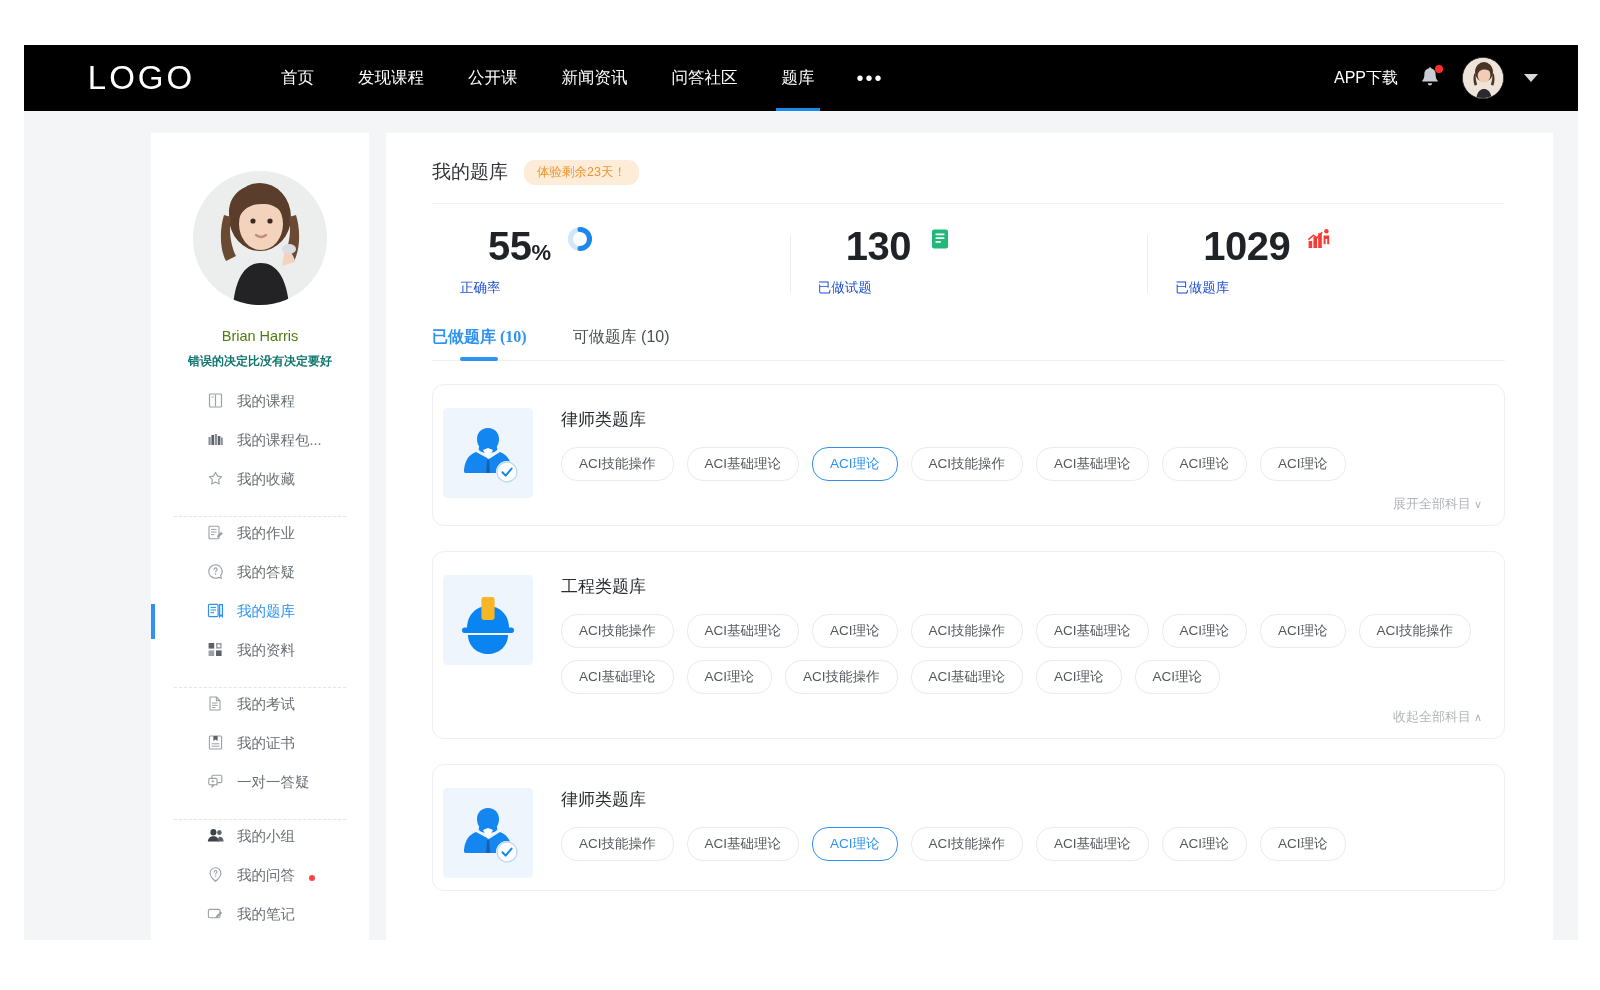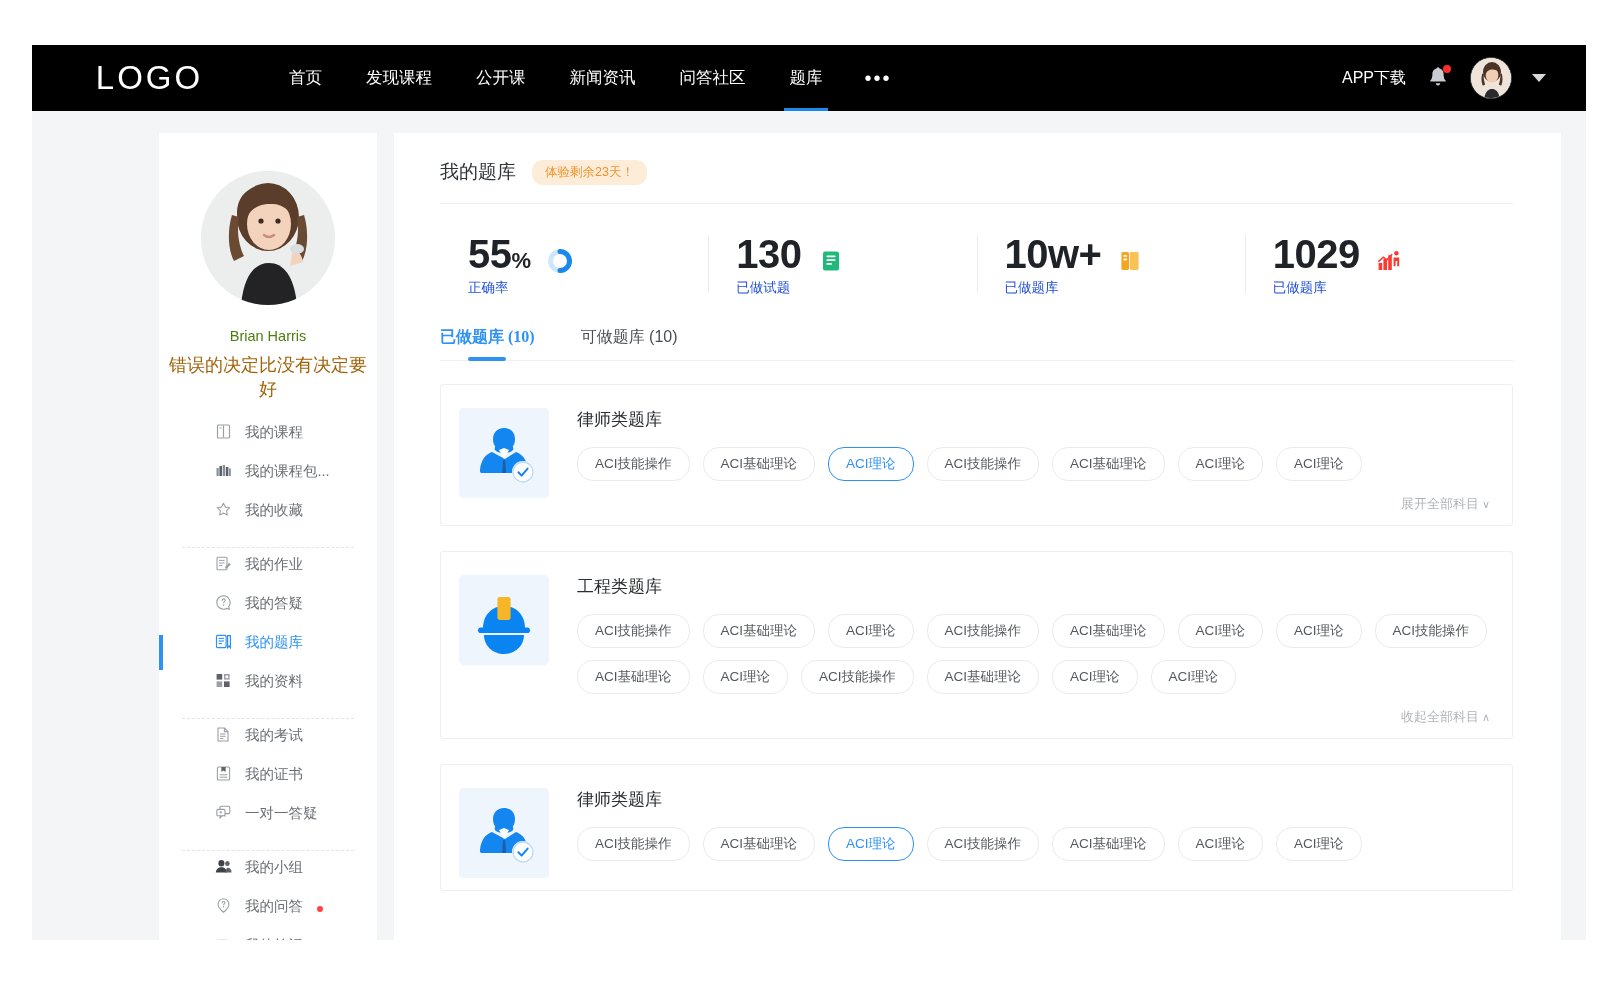--- a/index.html
+++ b/index.html
@@ -4,21 +4,21 @@
 <style>
   * { box-sizing: border-box; margin: 0; padding: 0; }
   html, body {
     width: 1600px; height: 990px;
     background: #ffffff;
     font-family: "Liberation Sans", "DejaVu Sans", sans-serif;
     overflow: hidden;
   }
   #page {
     position: absolute;
-    left: 32px; top: 45px;
+    left: 24px; top: 45px;
     width: 1554px; height: 895px;
     background: #f4f5f7;
     overflow: hidden;
   }
 
   
   .header {
     height: 66px;
     background: #000000;
     display: flex;
@@ -127,24 +127,25 @@
     position: relative;
   }
   .user-name {
     text-align: center;
     font-size: 14.5px;
     color: #4d7c0f;
     margin-top: 23px;
   }
   .user-motto {
     text-align: center;
-    font-size: 18px;
-    color: #a16207;
+    font-size: 12px;
+    color: #0f766e;
     margin-top: 9px;
     padding: 0 8px;
+    font-weight: bold;
   }
   .menu { margin-top: 22px; }
   .menu-sep {
     border-top: 1px dashed #e2e4e7;
     margin: 7px 23px;
   }
   .menu-item {
     display: flex;
     align-items: flex-start;
     height: 39px;
@@ -219,23 +220,24 @@
   }
   .stat + .stat::before {
     content: "";
     position: absolute;
     left: 0; top: 9px;
     width: 1px; height: 58px;
     background: #ececee;
   }
   .stat-top {
     display: flex;
-    align-items: flex-end;
+    align-items: flex-start;
     gap: 16px;
     height: 48px;
+    margin-left: 28px;
   }
   .stat-num {
     font-size: 40px;
     color: #1f2327;
     font-weight: bold;
     letter-spacing: -0.5px;
     line-height: 1;
   }
   .stat-num .unit { font-size: 22px; font-weight: bold; }
   .stat-ico { width: 26px; height: 26px; display: inline-flex; align-items: center; }
@@ -268,23 +270,23 @@
     bottom: -1px;
     width: 38px; height: 4px;
     background: #2e92f5;
     border-radius: 2px;
   }
 
   
   .cards { margin-top: 23px; }
   .card {
     border: 1px solid #edeff1;
-    border-radius: 3px;
+    border-radius: 12px;
     background: #fff;
-    padding: 23px 22px 12px 18px;
+    padding: 23px 22px 12px 10px;
     margin-bottom: 25px;
     display: flex;
     gap: 28px;
   }
   .card-thumb {
     width: 90px; height: 90px;
     border-radius: 5px;
     background: #eef5fd;
     flex: 0 0 90px;
     display: flex; align-items: center; justify-content: center;
@@ -566,34 +568,20 @@
                   <rect x="8.4" y="7.4" width="9.2" height="1.8" rx=".9" fill="#fff"></rect>
                   <rect x="8.4" y="11.2" width="9.2" height="1.8" rx=".9" fill="#fff"></rect>
                   <rect x="8.4" y="15" width="5.6" height="1.8" rx=".9" fill="#fff"></rect>
                 </svg>
               </span>
             </div>
             <div class="stat-label">已做试题</div>
           </div>
           <div class="stat">
             <div class="stat-top">
-              <div class="stat-num">10w+</div>
-              <span class="stat-ico">
-                <svg width="26" height="26" viewBox="0 0 26 26">
-                  <rect x="4.4" y="4" width="7.6" height="18" rx="1.4" fill="#f5a623"></rect>
-                  <rect x="12.8" y="4" width="8.8" height="18" rx="1.4" fill="#f8c257"></rect>
-                  <rect x="6.4" y="7" width="3.6" height="1.8" rx=".9" fill="#fff"></rect>
-                  <rect x="6.4" y="10.6" width="3.6" height="1.8" rx=".9" fill="#fff"></rect>
-                </svg>
-              </span>
-            </div>
-            <div class="stat-label">已做题库</div>
-          </div>
-          <div class="stat">
-            <div class="stat-top">
               <div class="stat-num">1029</div>
               <span class="stat-ico">
                 <svg width="26" height="26" viewBox="0 0 26 26">
                   <rect x="2.6" y="15" width="3.6" height="7" fill="#fa3b35"></rect>
                   <rect x="7.4" y="11" width="3.6" height="11" fill="#fa3b35"></rect>
                   <rect x="12.2" y="7.2" width="3.6" height="14.8" fill="#fa3b35"></rect>
                   <path d="M2.4 13.6l5-4.4 3.6 2.6 5.2-5.6" stroke="#fa3b35" stroke-width="1.6" fill="none"></path>
                   <circle cx="20.4" cy="5.2" r="2.2" fill="#fa3b35"></circle>
                   <path d="M17.6 9.4h5.6v8.8h-2V13h-1.6v5.2h-2z" fill="#fa3b35"></path>
                 </svg>

